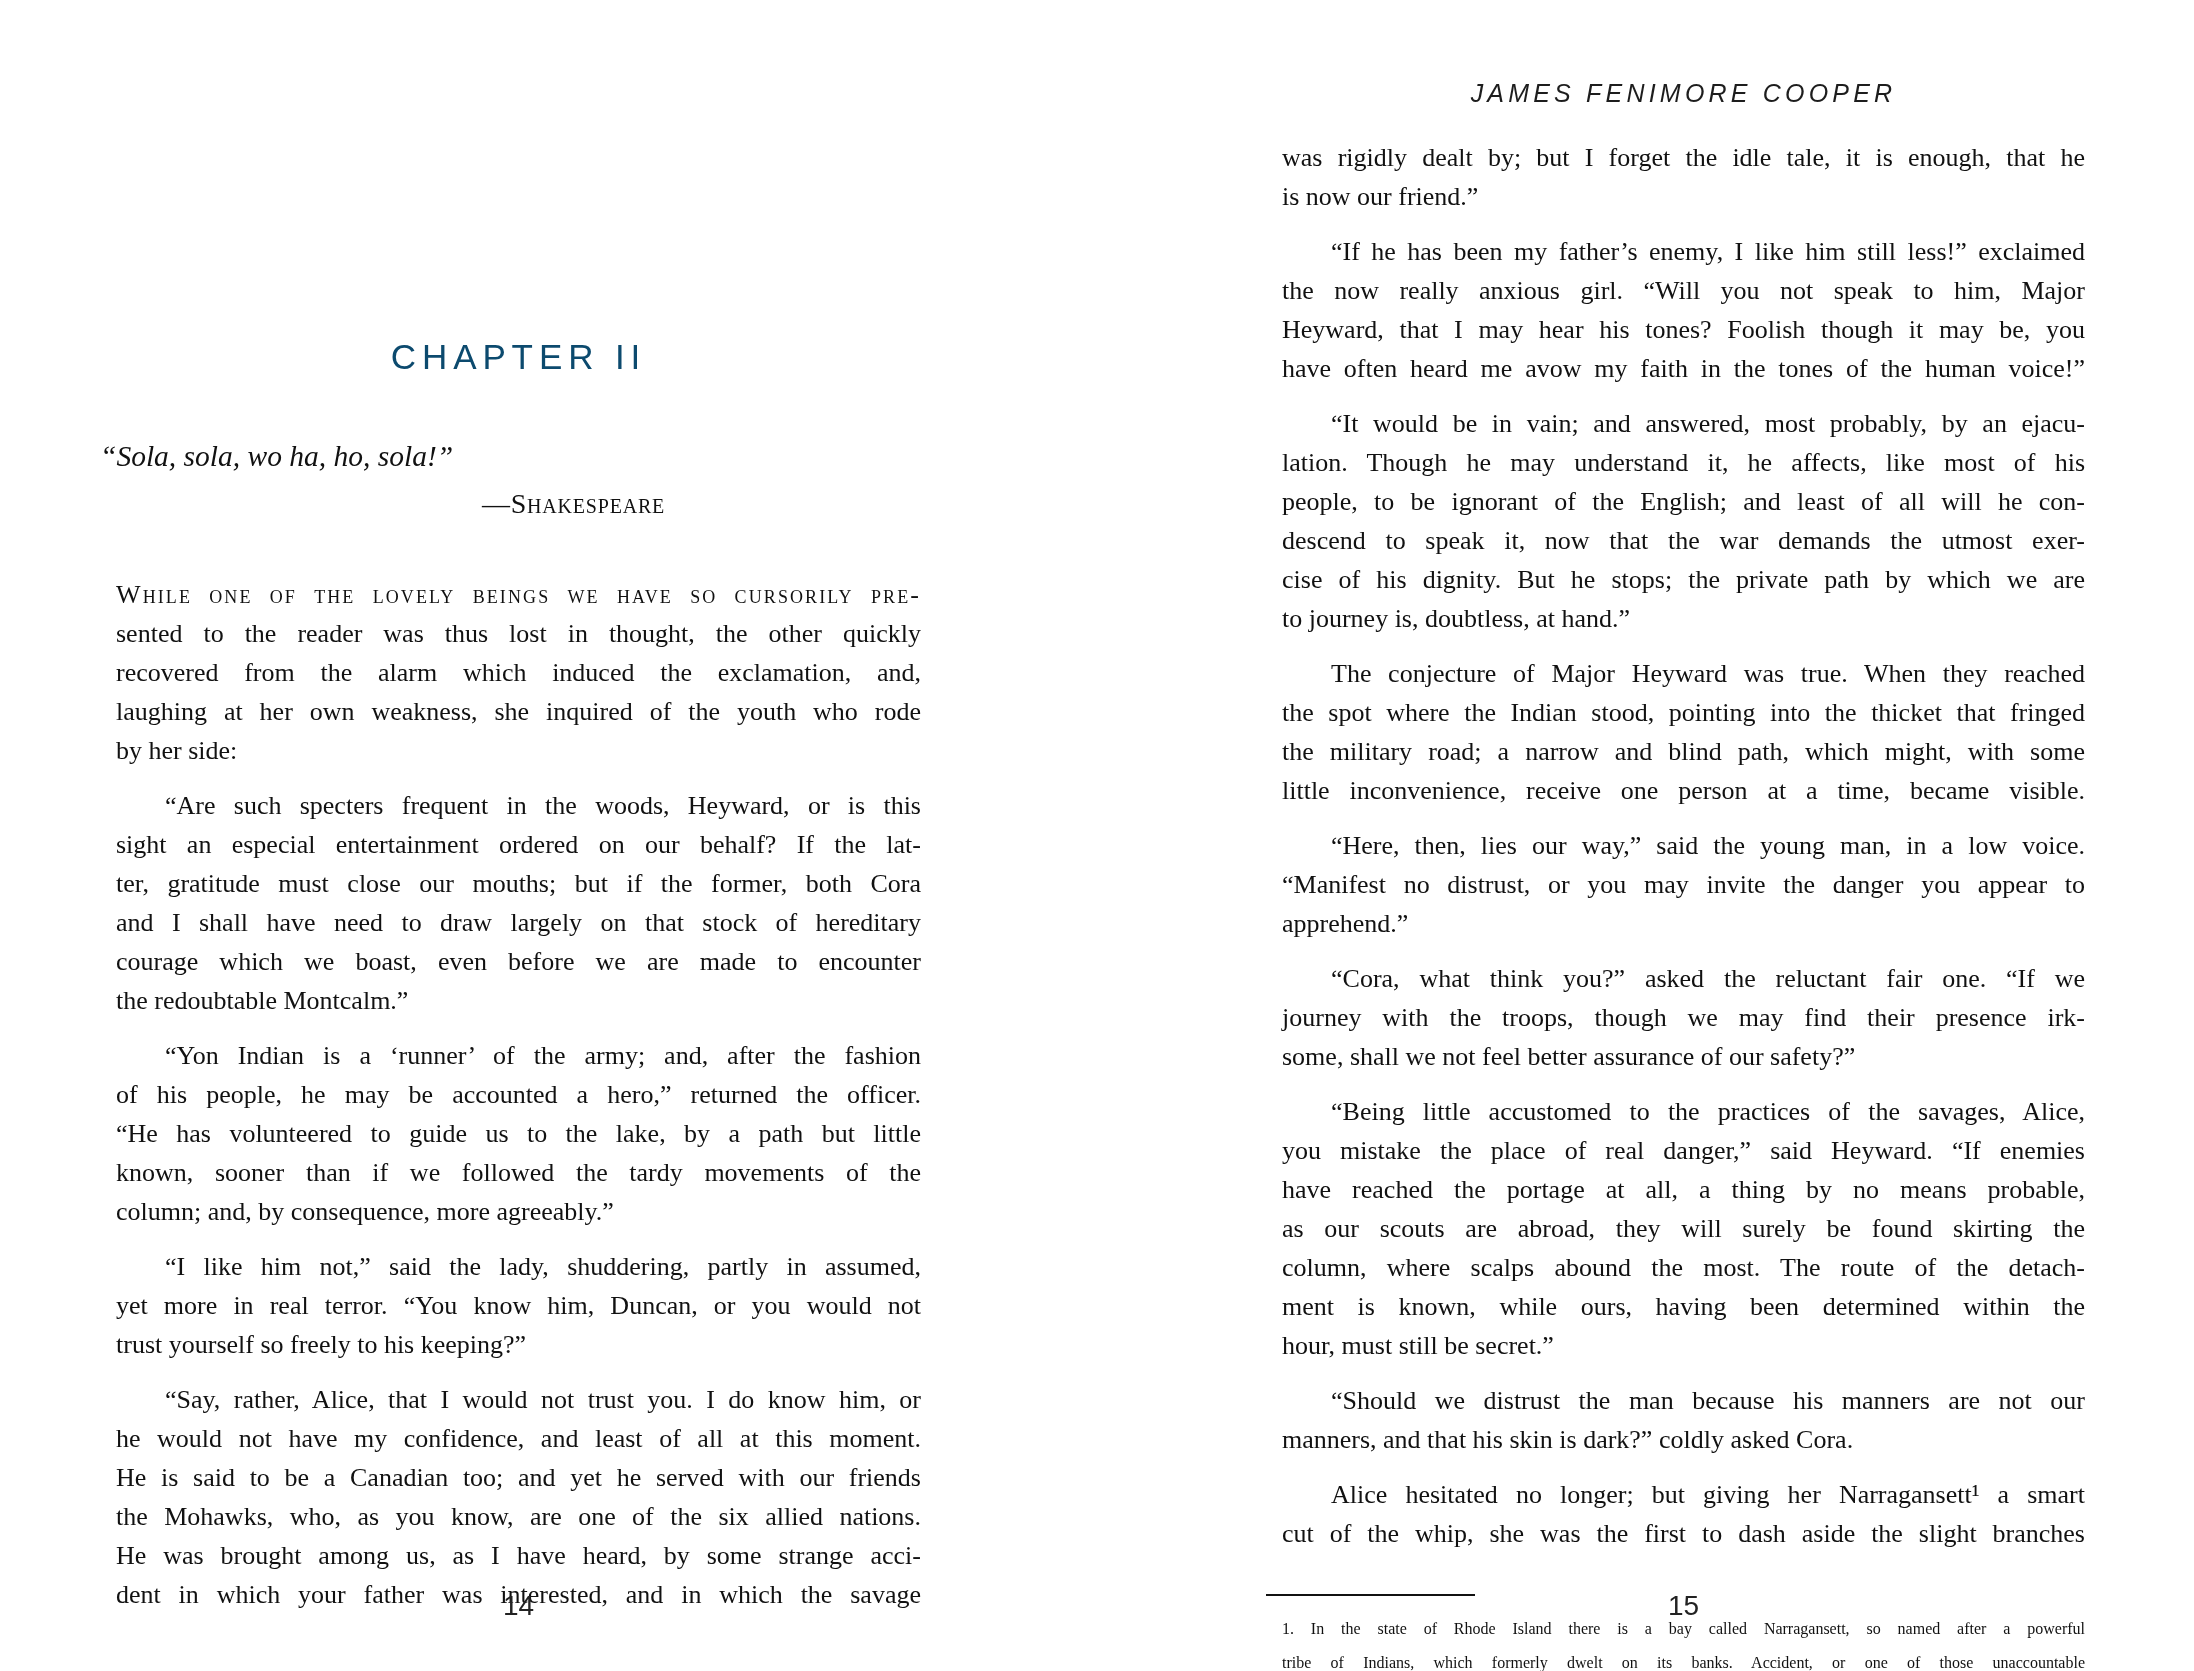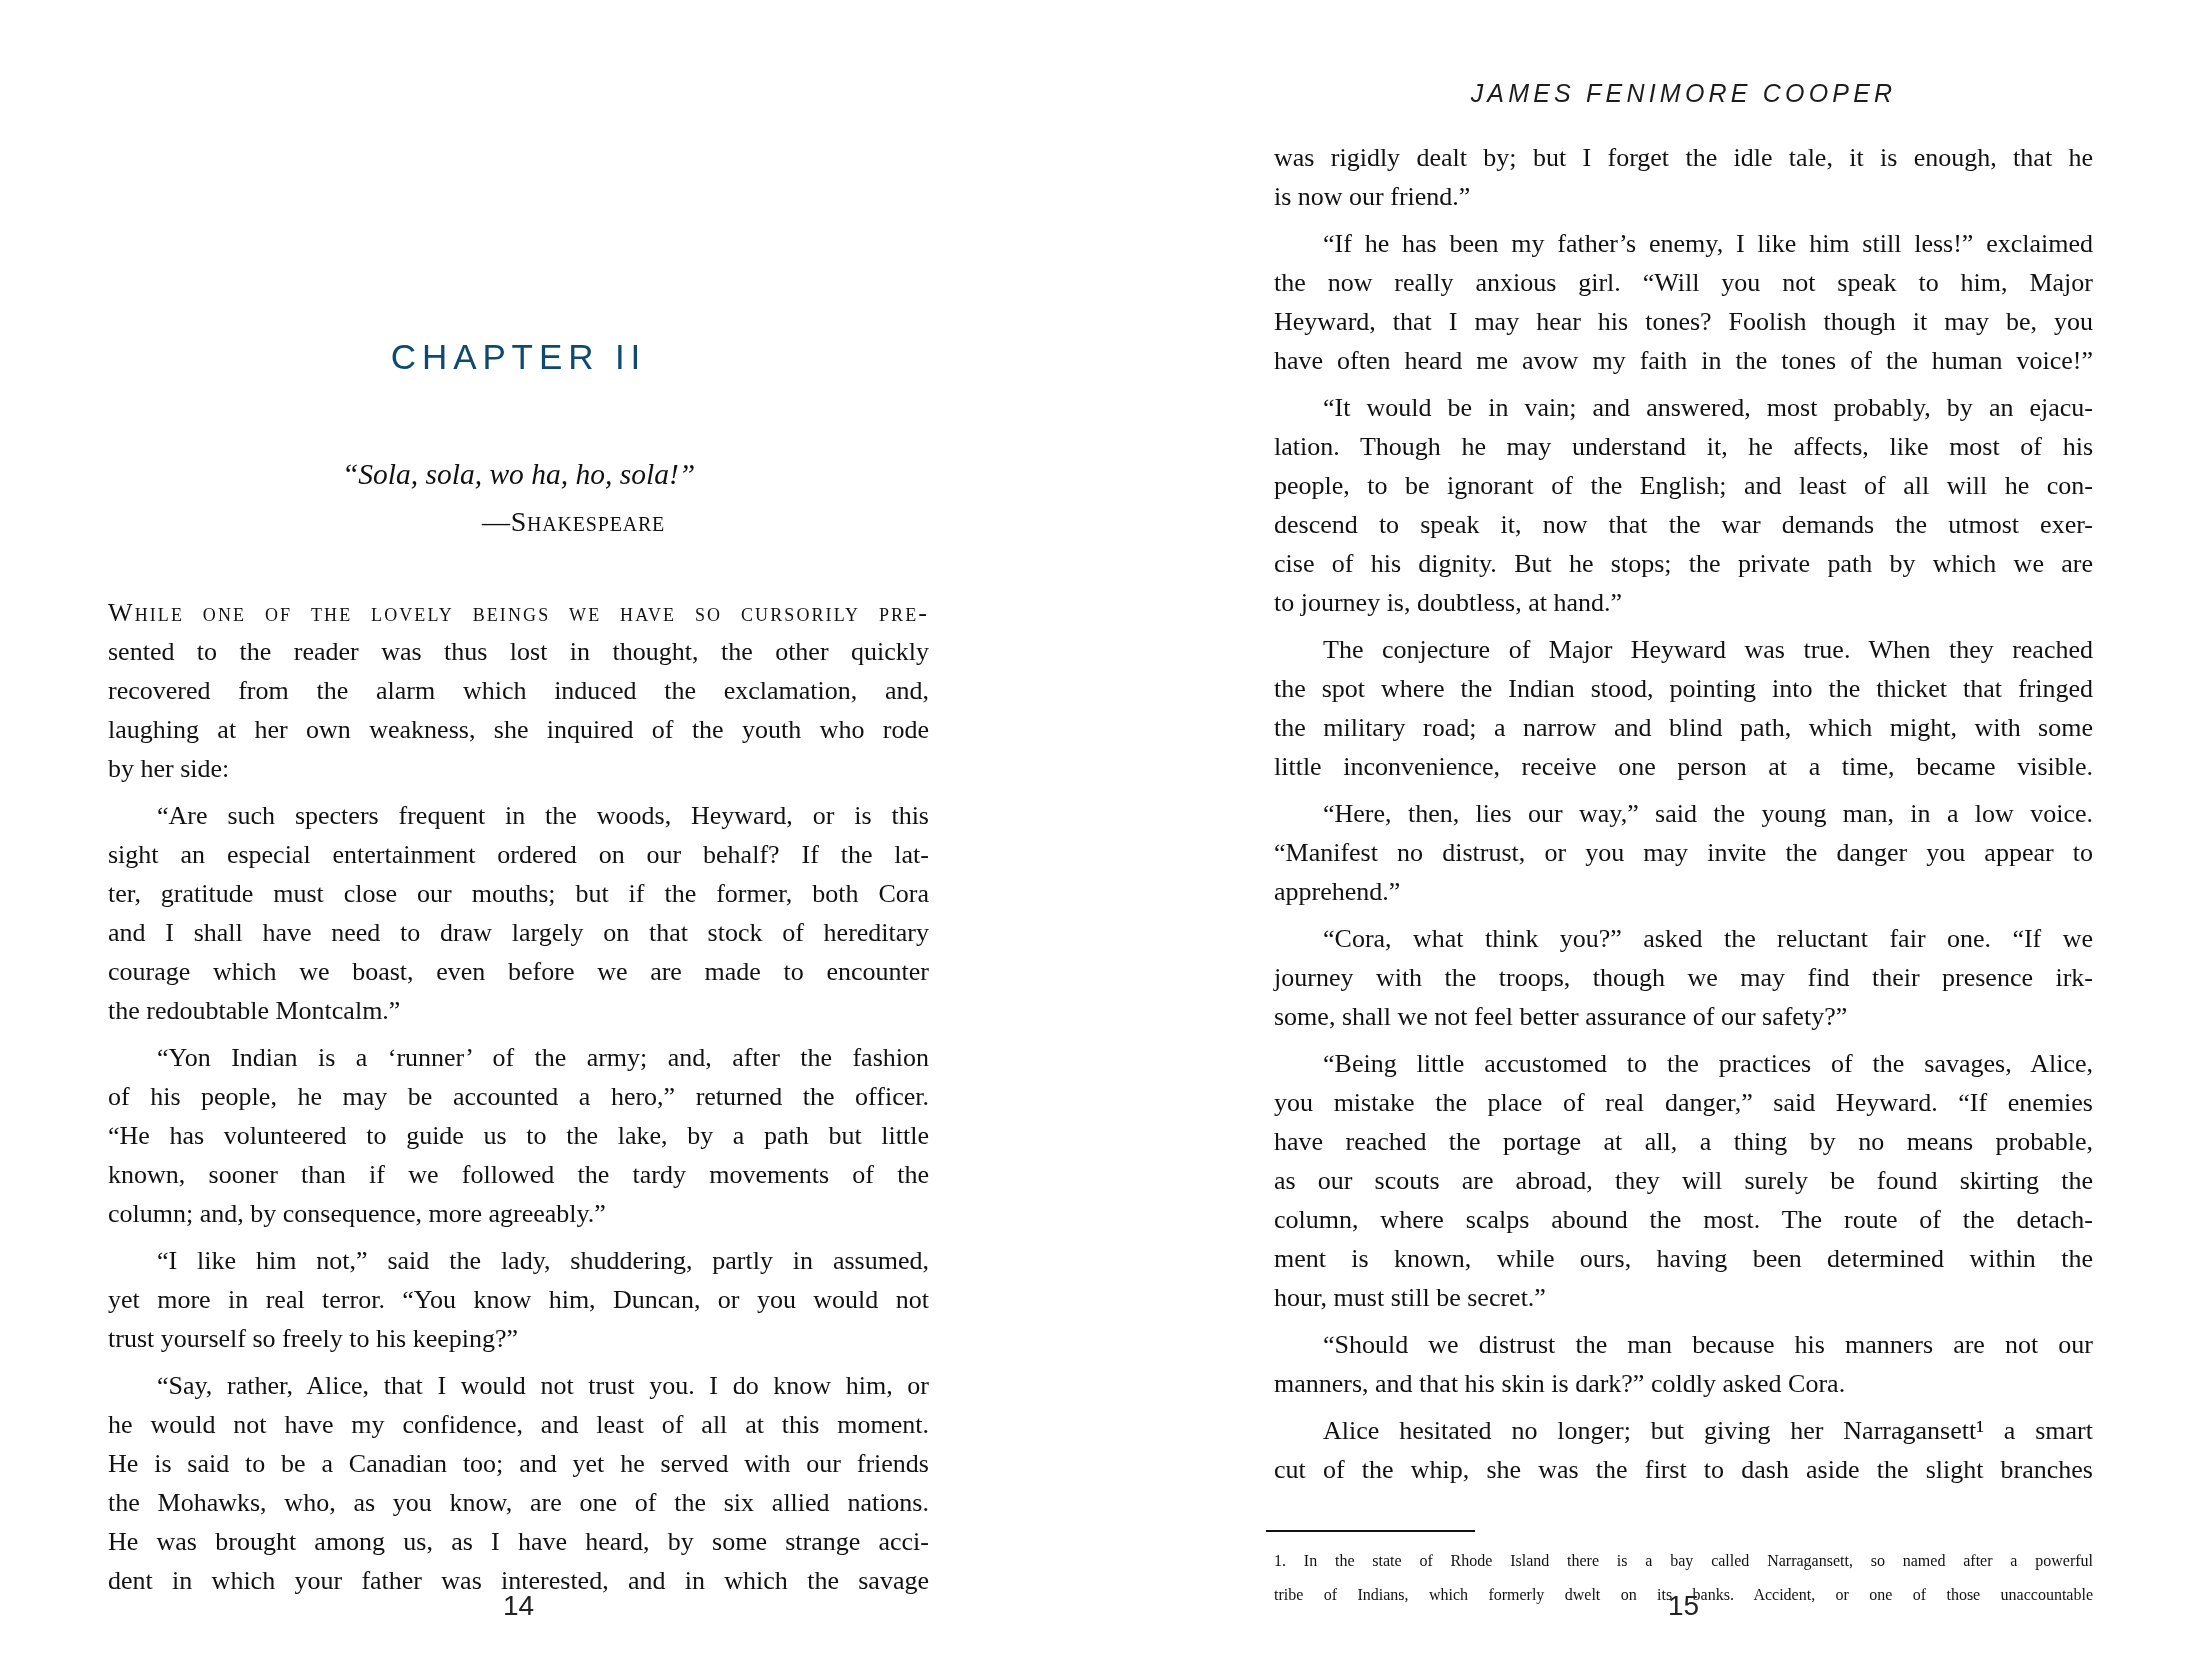--- a/index.html
+++ b/index.html
@@ -20,22 +20,22 @@
     margin-top: 336px;
     text-align: center;
     font-family: "Liberation Sans", sans-serif;
     font-weight: 400;
     font-size: 35px;
     line-height: 41px;
     letter-spacing: 5.9px;
     color: #7d7d7d;
   }
   .epigraph {
-    margin-top: 80px;
-    text-align: center;
+    margin-top: 62px;
+    text-align: left;
     font-style: italic;
     font-size: 29.5px;
     line-height: 35px;
   }
   .attribution {
     margin-top: 11.8px;
     text-align: center;
     font-variant: small-caps;
     font-size: 28px;
     line-height: 35px;
@@ -52,21 +52,21 @@
     color: #1d1d1d;
     font-style: italic;
   }
   .body {
     font-size: 26px;
     line-height: 39px;
   }
   .page.left  .body { margin-top: 54px; }
   .page.right .body { margin-top: 30px; }
 
-  .para { margin: 8px; }
+  .para { margin: 16px; }
   .para.indent .line:first-child { text-indent: 49px; }
   .line {
     text-align: justify;
     text-align-last: justify;
   }
   .line.lastline { text-align-last: left; }
   .line.smallcaps {
     font-variant: small-caps;
     letter-spacing: 2.1px;
   }

